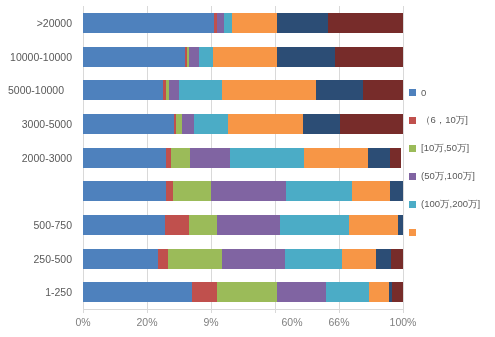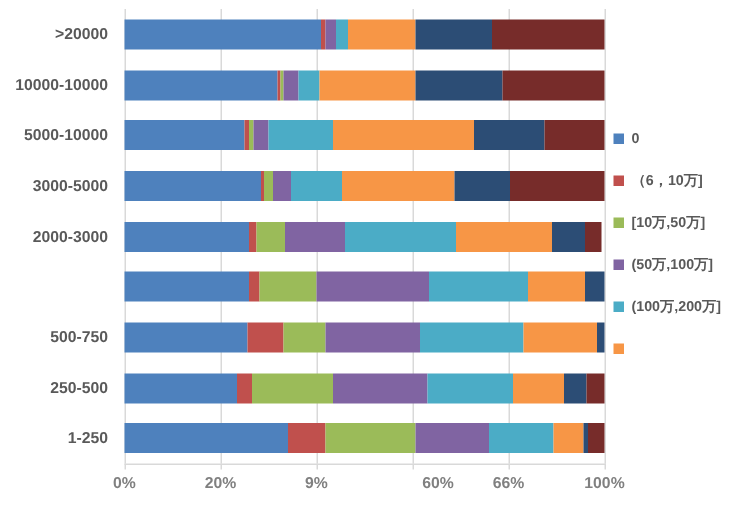--- a/index.html
+++ b/index.html
@@ -11,21 +11,20 @@
     width: 495px;
     height: 337px;
     font-family: "Liberation Sans", sans-serif;
     overflow: hidden;
   }
   #chart-root {
     position: relative;
     width: 445px;
     height: 337px;
     background: #ffffff;
-    font-weight: bold;
   }
 
   
   .plot-area {
     position: absolute;
     left: 83px;
     top: 6px;
     width: 320px;
     height: 303px;
   }
@@ -137,21 +136,21 @@
   }
 </style>
 </head>
 <body>
 
 <div id="chart-root">
 
   <div class="cat-labels">
       <div class="cat-label" style="top: 6.83333px; color: rgb(89, 89, 89);">&gt;20000</div>
       <div class="cat-label" style="top: 40.5px; color: rgb(89, 89, 89);">10000-10000</div>
-      <div class="cat-label" style="top: 74.1667px; color: rgb(89, 89, 89);">5000-10000</div>
+      <div class="cat-label" style="top: 74.1667px; color: rgb(89, 89, 89); text-align: center;">5000-10000</div>
       <div class="cat-label" style="top: 107.833px; color: rgb(89, 89, 89); padding-left: 28px;">3000-5000</div>
       <div class="cat-label" style="top: 141.5px; color: rgb(89, 89, 89);">2000-3000</div>
       <div class="cat-label" style="top: 208.833px; color: rgb(89, 89, 89);">500-750</div>
       <div class="cat-label" style="top: 242.5px; color: rgb(89, 89, 89);">250-500</div>
       <div class="cat-label" style="top: 276.167px; color: rgb(89, 89, 89);">1-250</div>
     </div>
 
   <div class="plot-area">
     <div class="gridlines">
         <div class="gridline" style="left: 0px; background: rgb(217, 217, 217);"></div>

